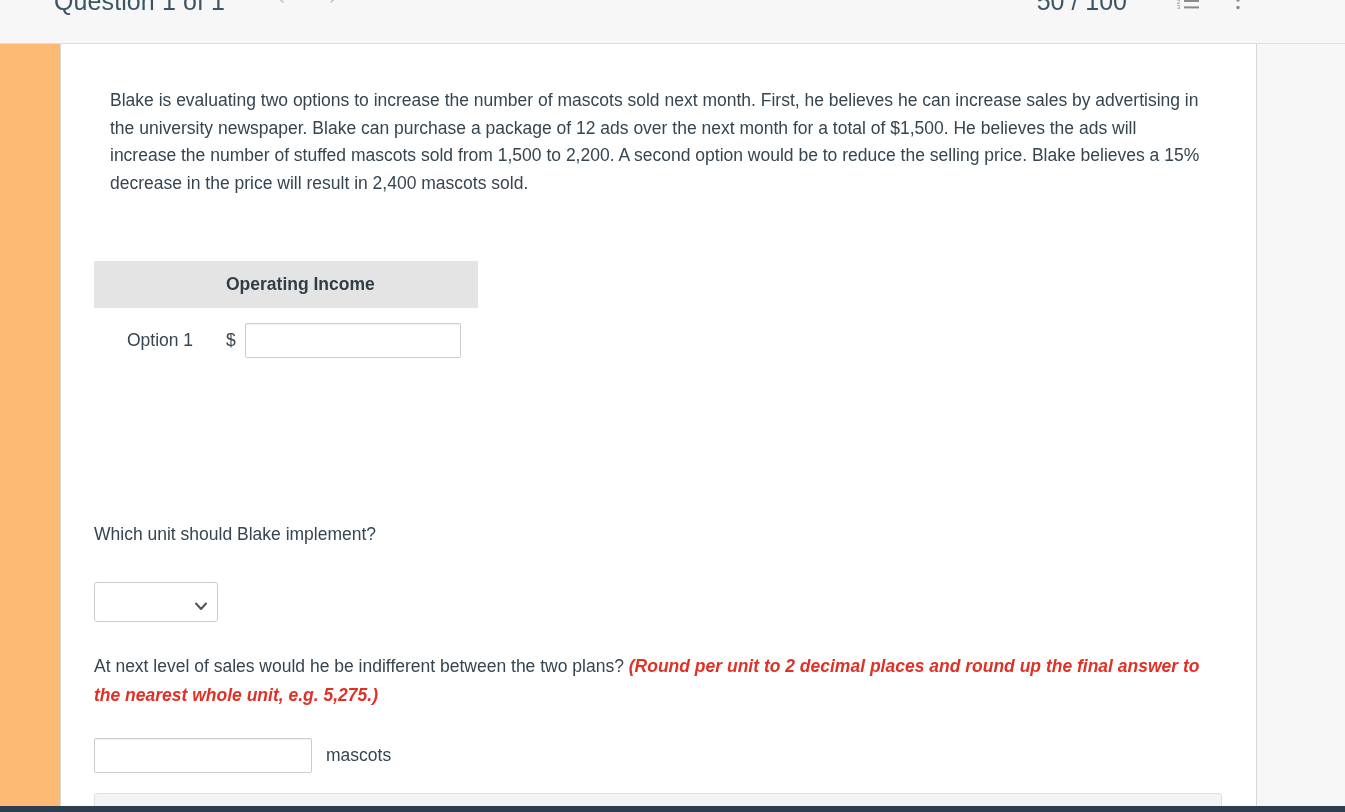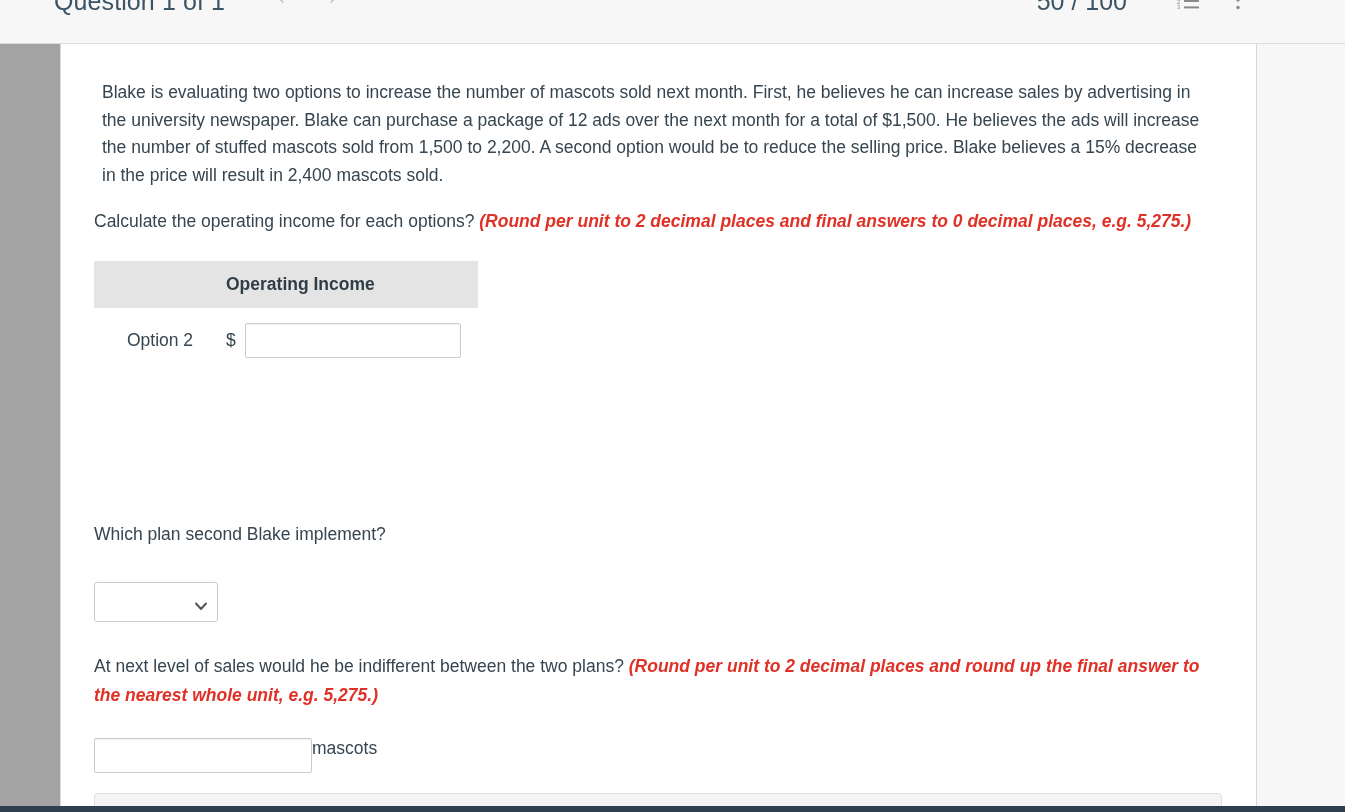--- a/index.html
+++ b/index.html
@@ -13,21 +13,21 @@
     overflow: hidden;
     background: #f7f7f7;
     font-family: "Liberation Sans", sans-serif;
     color: #36454f;
   }
 
   .app {
     position: relative;
     width: 1241px;
     height: 812px;
-    background: #a3a3a3;
+    background: #fdba74;
   }
 
   
   .topbar {
     position: absolute;
     left: 0;
     top: -30px;
     width: 1345px;
     height: 74px;
     background: #f7f7f7;
@@ -104,21 +104,21 @@
   
   .prose {
     position: absolute;
     left: 33px;
     top: 27px;
     width: 1125px;
     font-size: 17.5px;
     line-height: 27.5px;
     color: #36454f;
   }
-  .prose p { margin: 8px; }
+  .prose p { margin: 16px; }
 
   .question-line {
     position: absolute;
     left: 33px;
     top: 164px;
     width: 1140px;
     font-size: 17.5px;
     line-height: 27px;
     color: #36454f;
   }
@@ -235,20 +235,22 @@
     width: 1120px;
     font-size: 17.5px;
     line-height: 29px;
     color: #36454f;
   }
   .mascot-row {
     position: absolute;
     left: 33px;
     top: 694px;
     display: flex;
+    align-items: center;
+    gap: 14px;
   }
   .mascot-input {
     width: 218px;
     height: 35px;
     box-sizing: border-box;
     border: 1px solid #cccccc;
     border-radius: 2px;
     background: #fff;
     box-shadow: inset 0 1px 1px rgba(0,0,0,.055);
     font-family: "Liberation Sans", sans-serif;
@@ -329,48 +331,44 @@
     </div>
   </div>
 
   <div class="card">
     <div class="card-body">
 
       <div class="prose">
         <p>Blake is evaluating two options to increase the number of mascots sold next month. First, he believes he can increase sales by advertising in the university newspaper. Blake can purchase a package of 12 ads over the next month for a total of $1,500. He believes the ads will increase the number of stuffed mascots sold from 1,500 to 2,200. A second option would be to reduce the selling price. Blake believes a 15% decrease in the price will result in 2,400 mascots sold.</p>
       </div>
 
-      <div class="question-line">
-        <span>Calculate the operating income for each options?</span>
-        <span class="hint">(Round per unit to 2 decimal places and final answers to 0 decimal places, e.g. 5,275.)</span>
-      </div>
 
       <div class="tbl">
         <table>
           <thead>
             <tr>
               <th class="th-blank"></th>
               <th class="th-oi">Operating Income</th>
             </tr>
           </thead>
           <tbody>
             <tr>
-              <td class="row-label">Option 2</td>
+              <td class="row-label">Option 1</td>
               <td class="cell-input">
                 <div class="dollar-wrap">
                   <span class="dollar">$</span>
                   <input class="ans-input" type="text" value="" style="">
                 </div>
               </td>
             </tr>
           </tbody>
         </table>
       </div>
 
-      <div class="which-plan">Which plan second Blake implement?</div>
+      <div class="which-plan">Which unit should Blake implement?</div>
 
       <div class="select-wrap">
         <select class="plan-select"><option value=""></option><option value="Option 1">Option 1</option><option value="Option 2">Option 2</option></select>
         <span class="select-chev">
           <svg viewBox="0 0 12 9" width="12" height="9" aria-hidden="true">
             <path d="M1 1.5 L6 7 L11 1.5" fill="none" stroke="#555555" stroke-width="2" stroke-linecap="round" stroke-linejoin="round"></path>
           </svg>
         </span>
       </div>
 

